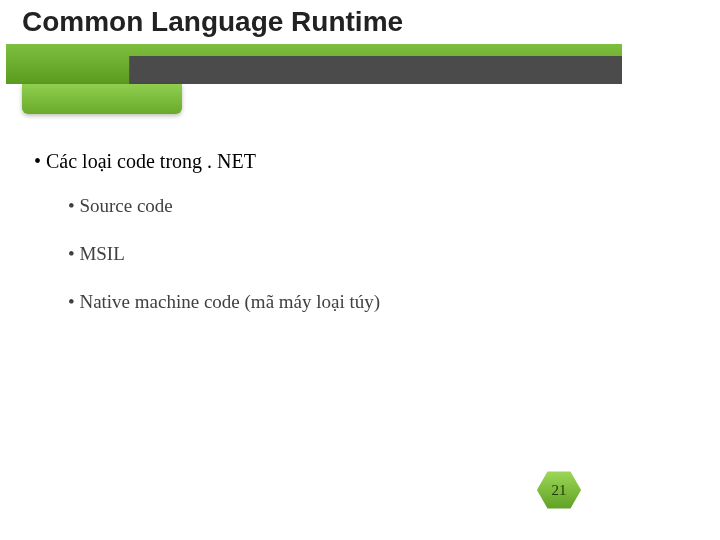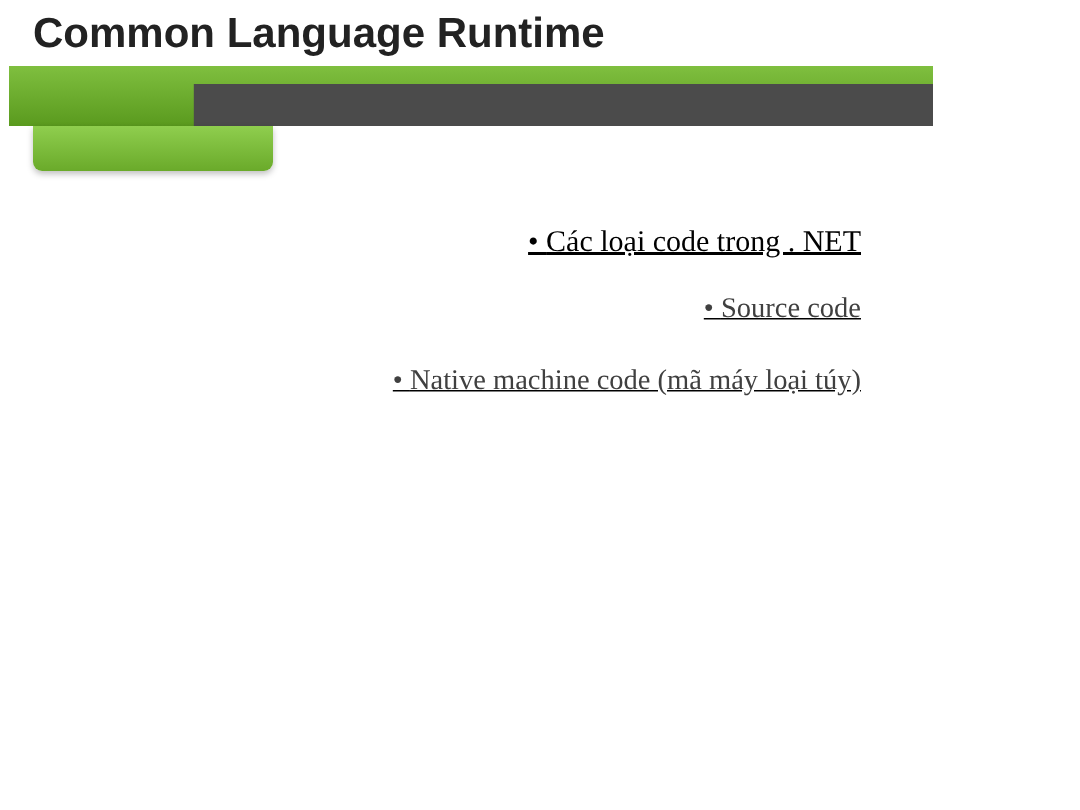--- a/index.html
+++ b/index.html
@@ -1,18 +1,18 @@
 <!DOCTYPE html>
 <html><head>
 <meta charset="utf-8">
 <style>
   * { margin: 0; padding: 0; box-sizing: border-box; }
   html, body { width: 720px; height: 540px; background: #fff; font-family: Arial, Helvetica, sans-serif; overflow: hidden; }
 
-  .slide { position: relative; width: 622px; height: 540px; text-align: right; }
+  .slide { position: relative; width: 622px; height: 540px; }
 
   
   .header-row { position: relative; height: 84px; }
   .header-title {
     position: absolute; left: 22px; top: 6px;
     font-size: 28px; font-weight: 700; color: #222;
     white-space: nowrap;
   }
   .dark-bar {
     position: absolute; left: 6px; right: 0; top: 44px; height: 40px;
@@ -25,21 +25,21 @@
   }
   .tab {
     position: absolute; left: 22px; top: 84px; width: 160px; height: 30px;
     background: linear-gradient(#8fce4e, #6aaa2a);
     border-bottom-left-radius: 6px;
     border-bottom-right-radius: 6px;
     box-shadow: 0 2px 4px rgba(0,0,0,.25);
   }
 
   
-  .body { position: absolute; left: 34px; top: 150px; right: 48px; text-decoration: underline; }
+  .body { position: absolute; left: 34px; top: 150px; right: 48px; }
   .lvl1 { font-family: 'Times New Roman', Times, serif; font-size: 20px; color: #000; margin-bottom: 22px; }
   .lvl2 { font-family: 'Times New Roman', Times, serif; font-size: 19px; color: #404040; margin: 0 0 26px 34px; }
   .bullet::before { content: "• "; }
 
   
   .hex-wrap { position: absolute; right: 40px; bottom: 30px; width: 46px; height: 40px; }
   .hex {
     width: 46px; height: 40px;
     background: linear-gradient(#9fd95a, #5f9f23);
     clip-path: polygon(25% 4%, 75% 4%, 98% 50%, 75% 96%, 25% 96%, 2% 50%);
@@ -59,17 +59,23 @@
   <div class="header-row">
     <div class="dark-bar"></div>
     <div class="green-bar"></div>
     <div class="header-title">Common Language Runtime</div>
   </div>
   <div class="tab"></div>
 
   <div class="body">
     <div class="lvl1 bullet">Các loại code trong . NET</div>
     <div class="lvl2 bullet">Source code</div>
+    <div class="lvl2 bullet">MSIL</div>
     <div class="lvl2 bullet">Native machine code (mã máy loại túy)</div>
   </div>
 
+  <div class="hex-wrap">
+    <div class="hex">
+      <span class="hex-inner">21</span>
+    </div>
+  </div>
 
 </div>
 
 </body></html>

